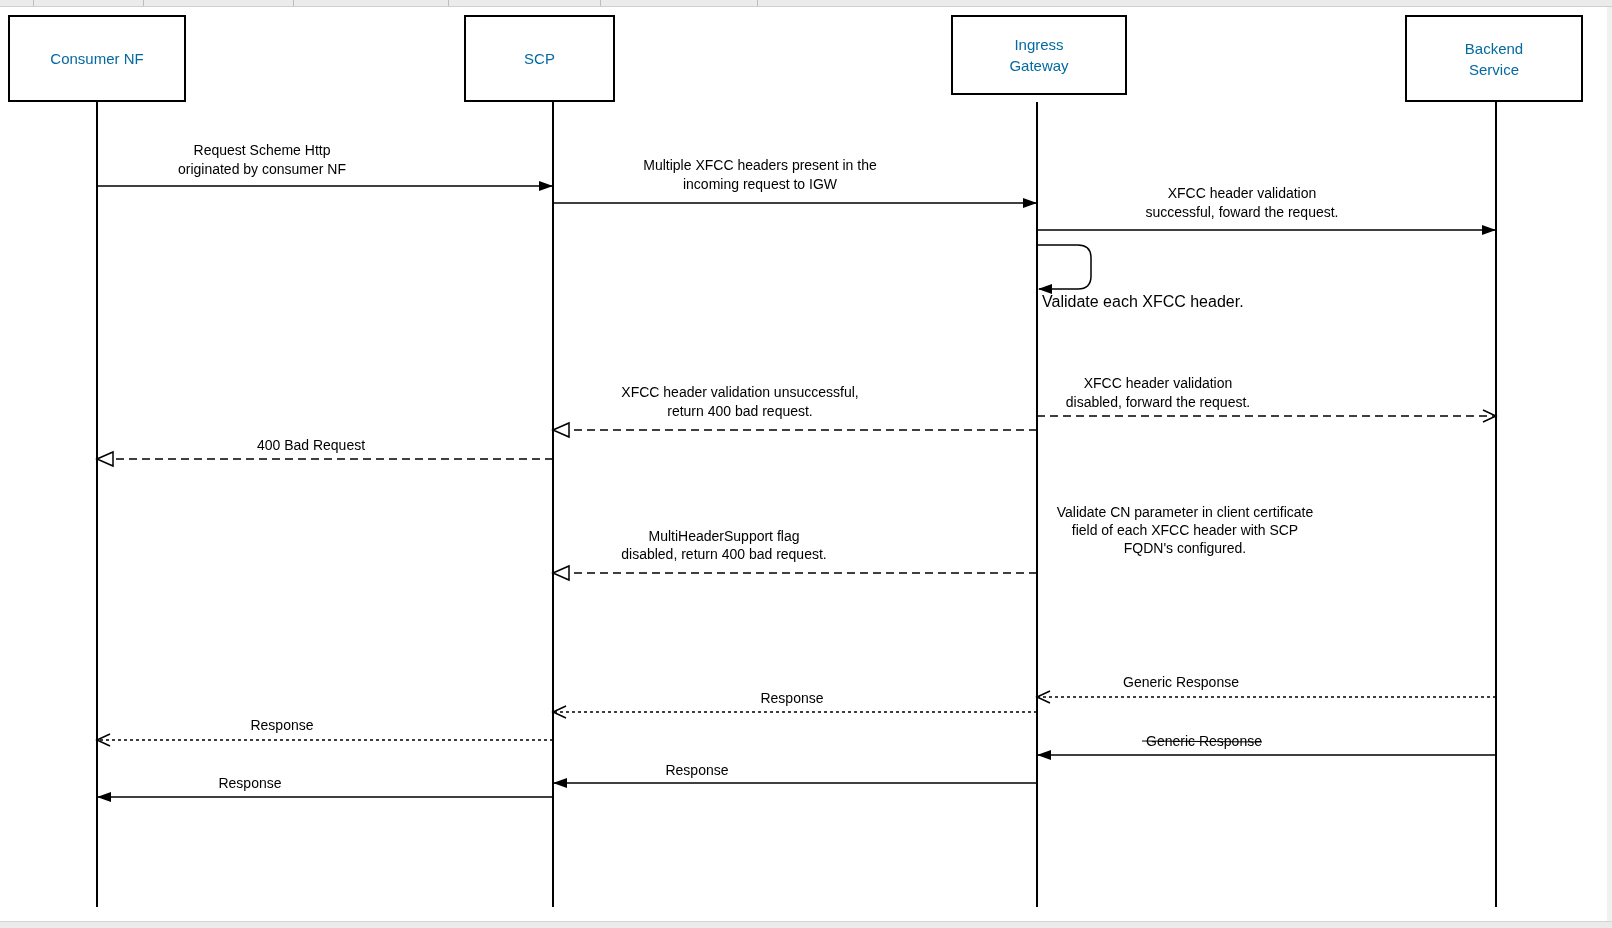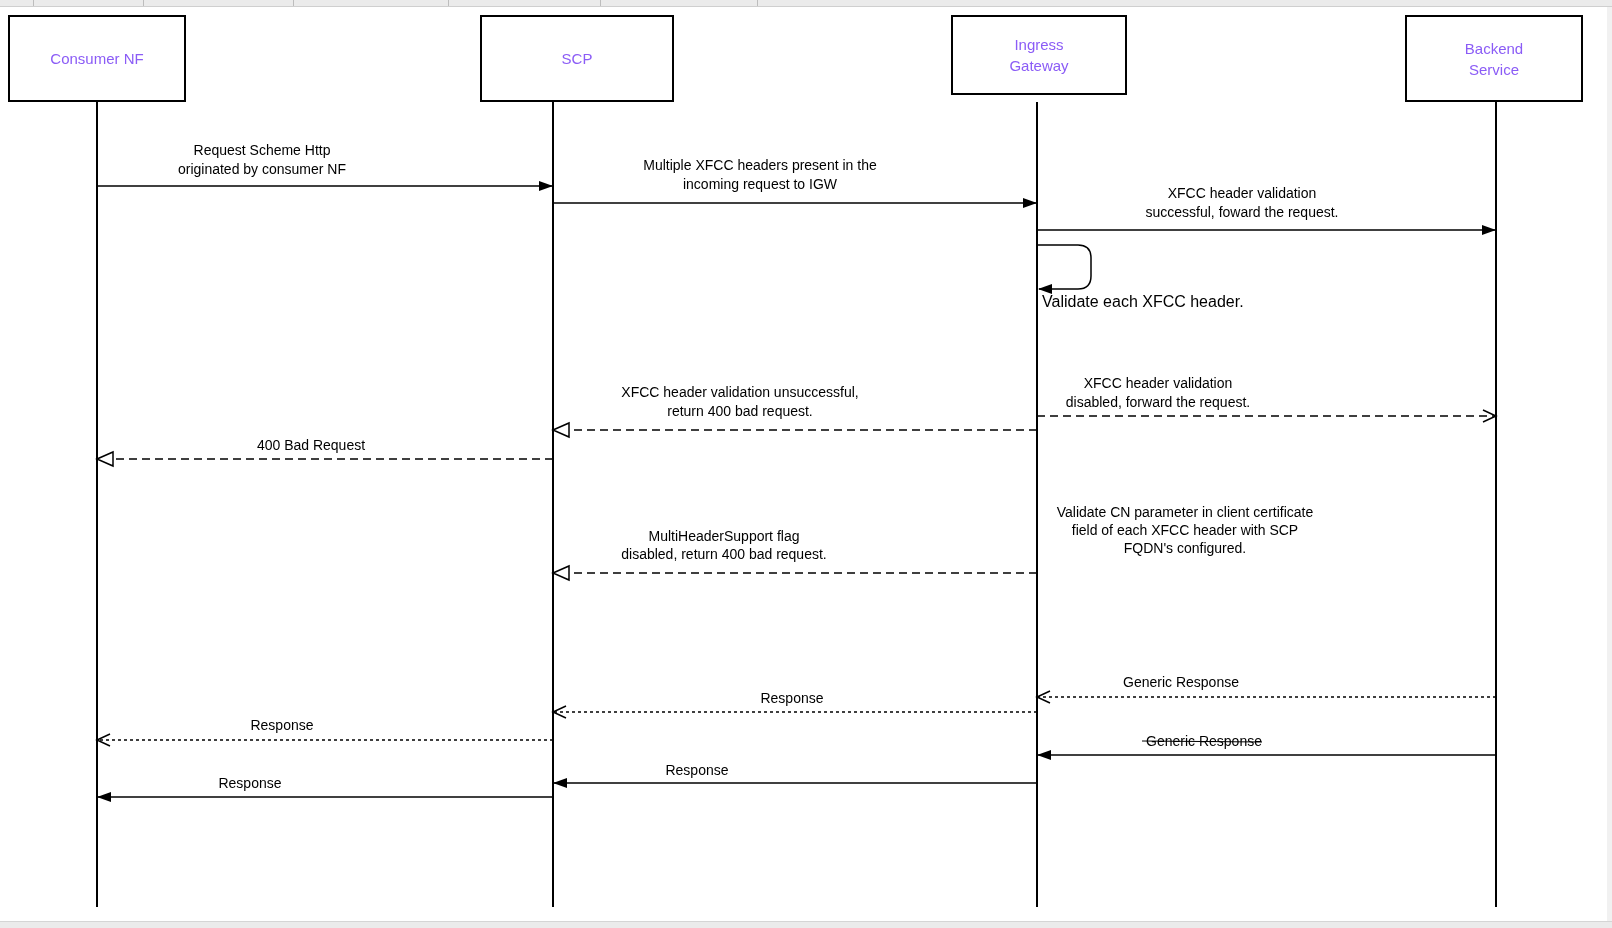--- a/index.html
+++ b/index.html
@@ -1,18 +1,18 @@
 <!DOCTYPE html>
 <html><head>
 <meta charset="utf-8">
 <style>
   html,body{margin:0;padding:0;background:#ffffff;}
   #stage{
     position:relative;width:1612px;height:928px;background:#ffffff;
-    font-family:"Liberation Sans",sans-serif;color:#8b5cf6;overflow:hidden;
+    font-family:"Liberation Sans",sans-serif;color:#0369a1;overflow:hidden;
   }
   
   #top-strip{
     position:absolute;left:0;top:0;width:1612px;height:6px;
     background:#ebebeb;border-bottom:1px solid #cfcfcf;z-index:5;
   }
   #top-strip .divider{position:absolute;top:0;width:1px;height:6px;background:#bdbdbd;}
   #bottom-strip{
     position:absolute;left:0;top:921px;width:1612px;height:7px;
     background:#ebebeb;border-top:1px solid #d5d5d5;z-index:5;
@@ -39,21 +39,21 @@
       <div class="divider" style="left: 143px;"></div>
       <div class="divider" style="left: 293px;"></div>
       <div class="divider" style="left: 448px;"></div>
       <div class="divider" style="left: 600px;"></div>
       <div class="divider" style="left: 757px;"></div>
     </div>
   <div id="right-strip"></div>
   <div id="bottom-strip"></div>
 
 <div class="actor-box" style="left: 8px; top: 15px; width: 178px; height: 87px;"><span>Consumer NF</span></div>
-    <div class="actor-box" style="left: 464px; top: 15px; width: 194px; height: 87px; margin-left: 16px;"><span>SCP</span></div>
+    <div class="actor-box" style="left: 464px; top: 15px; width: 151px; height: 87px;"><span>SCP</span></div>
     <div class="actor-box" style="left: 951px; top: 15px; width: 176px; height: 80px;"><span>Ingress
 Gateway</span></div>
     <div class="actor-box" style="left: 1405px; top: 15px; width: 178px; height: 87px; justify-content: center;"><span>Backend
 Service</span></div>
     <svg id="diagram-svg" width="1612" height="928" viewBox="0 0 1612 928">
       <line x1="97" y1="102" x2="97" y2="907" stroke="#000000" stroke-width="2"></line>
       <line x1="553" y1="102" x2="553" y2="907" stroke="#000000" stroke-width="2"></line>
       <line x1="1037" y1="102" x2="1037" y2="907" stroke="#000000" stroke-width="2"></line>
       <line x1="1496" y1="102" x2="1496" y2="907" stroke="#000000" stroke-width="2"></line>
       <g>

